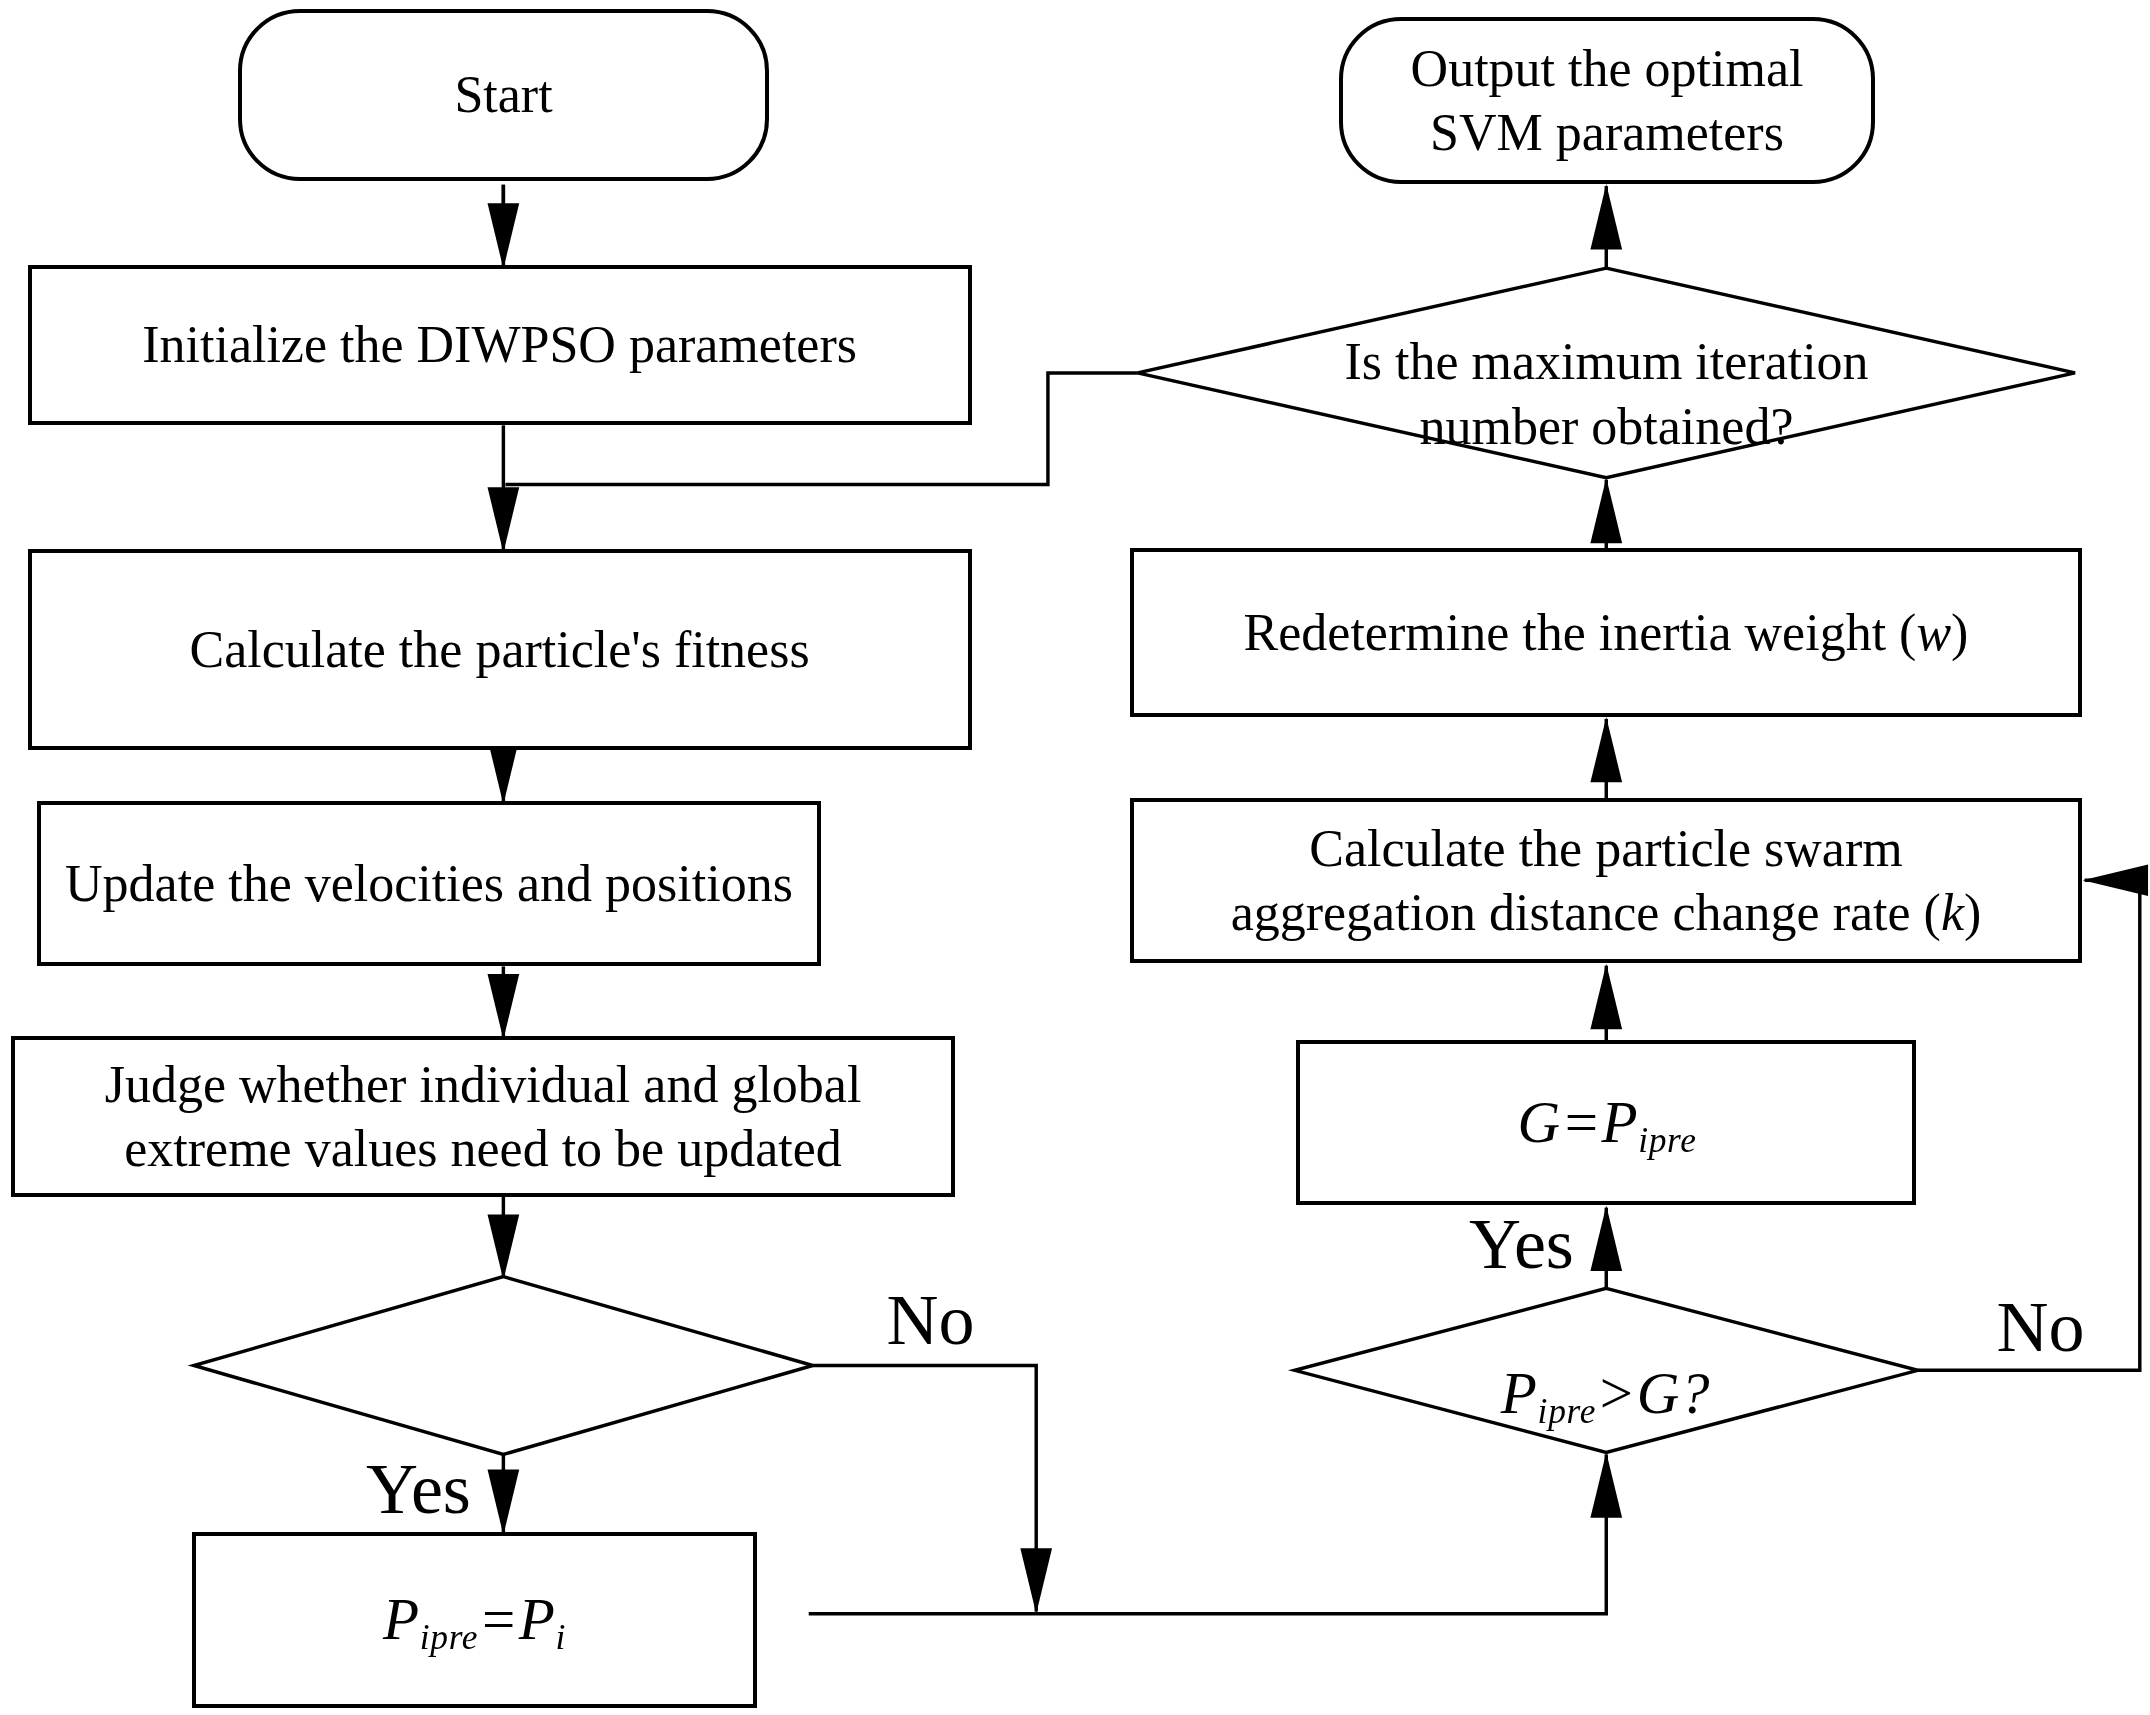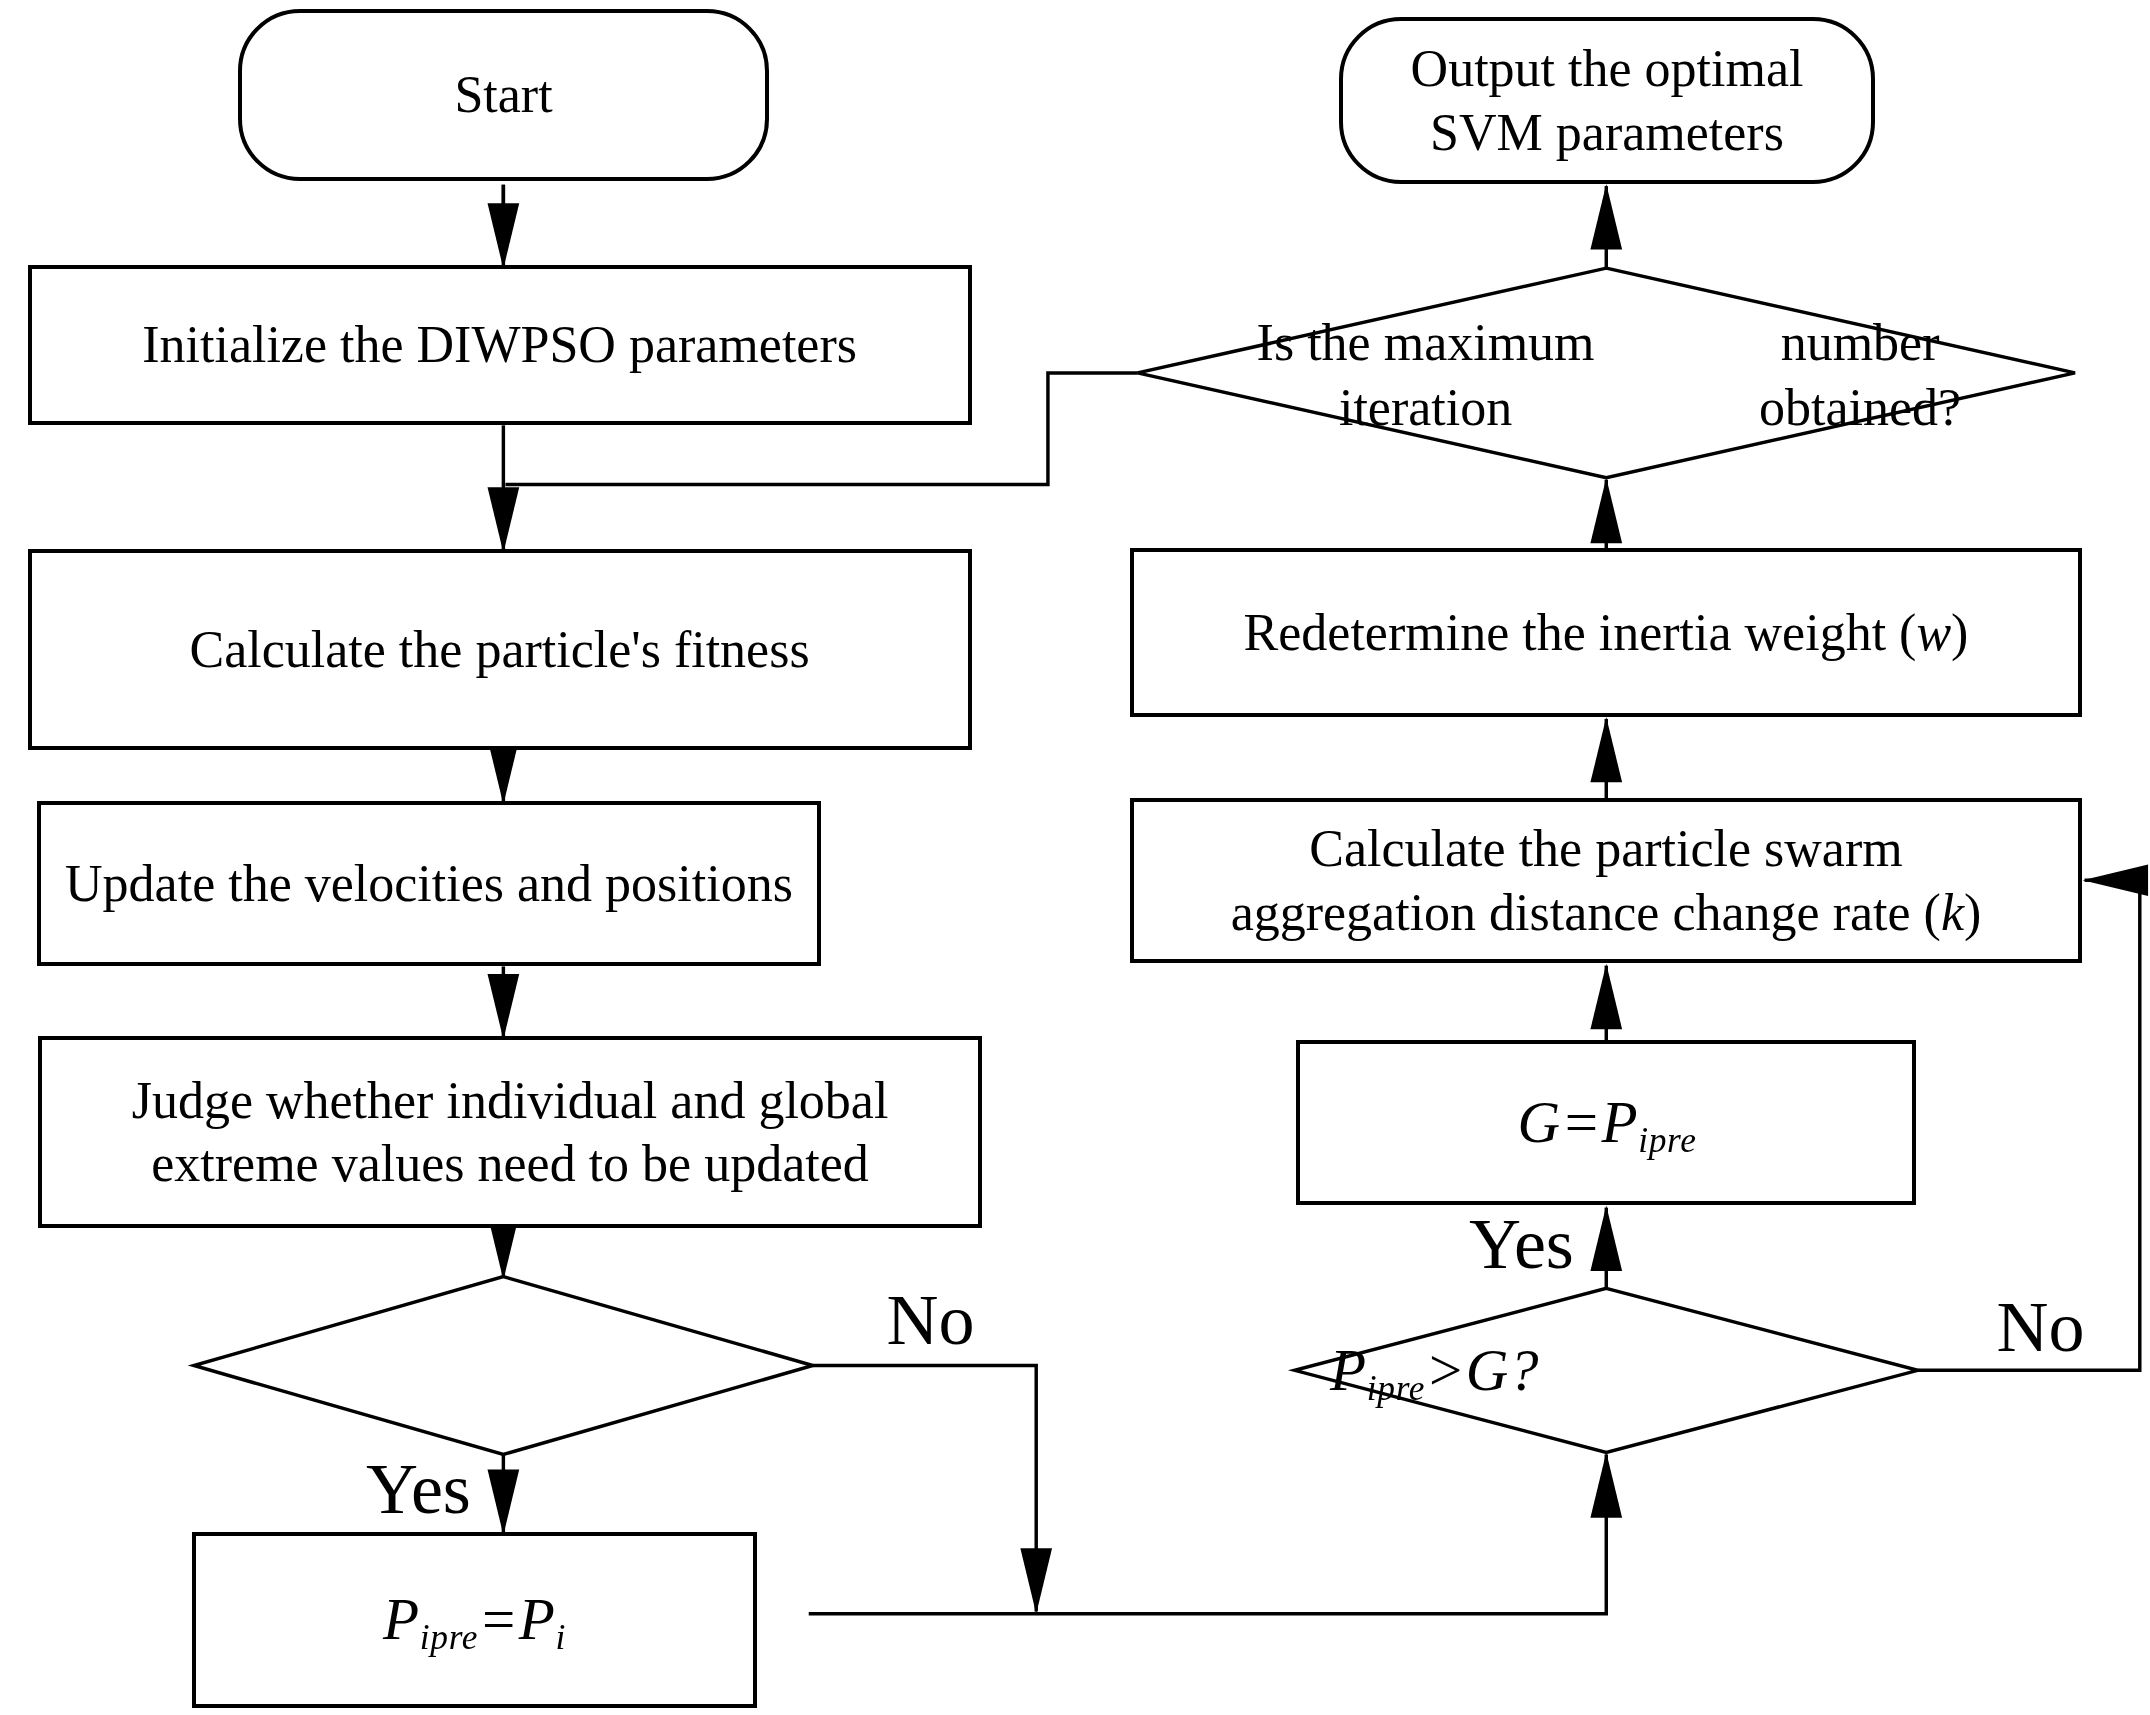--- a/index.html
+++ b/index.html
@@ -32,23 +32,23 @@
     justify-content: center;
     text-align: center;
     font-size: 52px;
     line-height: 1.22;
     padding: 0 13.8px;
   }
   .terminal { border-radius: 62px; }
   .overlay {
     position: absolute;
     display: flex;
-    flex-direction: row;
+    flex-direction: column;
     align-items: center;
-    justify-content: flex-start;
+    justify-content: flex-end;
     text-align: center;
     font-size: 52px;
     line-height: 1.25;
     background: transparent;
     pointer-events: none;
   }
   .formula {
     font-style: italic;
     font-size: 59px;
     letter-spacing: 0.7px;
@@ -136,21 +136,21 @@
   </div>
 
   <div class="node" style="left:27.6px; top:549px; width:944px; height:201px;">
     <span class="tline">Calculate the particle's fitness</span>
   </div>
 
   <div class="node" style="left:28px; top:801px; width:784px; height:165px;margin-left:9px;">
     <span class="tline">Update the velocities and positions</span>
   </div>
 
-  <div class="node" style="left:38px; top:1036px; width:944px; height:192px;">
+  <div class="node" style="left:11px; top:1036px; width:944px; height:161px;">
     <span class="tline">Judge whether individual and global</span>
     <span class="tline">extreme values need to be updated</span>
   </div>
 
   <div class="node" style="left:192px; top:1532px; width:565px; height:176px;">
     <span class="formula"><span>P</span><sub>ipre</sub><span>=</span><span>P</span><sub>i</sub><span></span></span>
   </div>
 
   <div class="node terminal" style="left:1339px; top:17px; width:536px; height:167px;">
     <span class="tline">Output the optimal</span>

